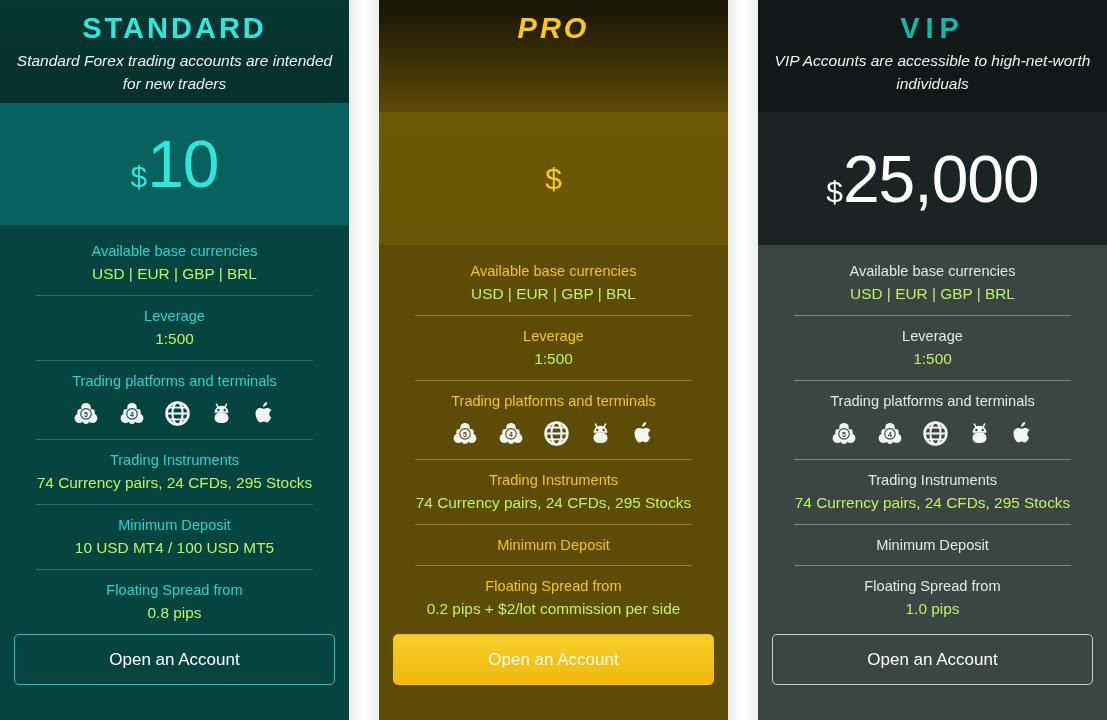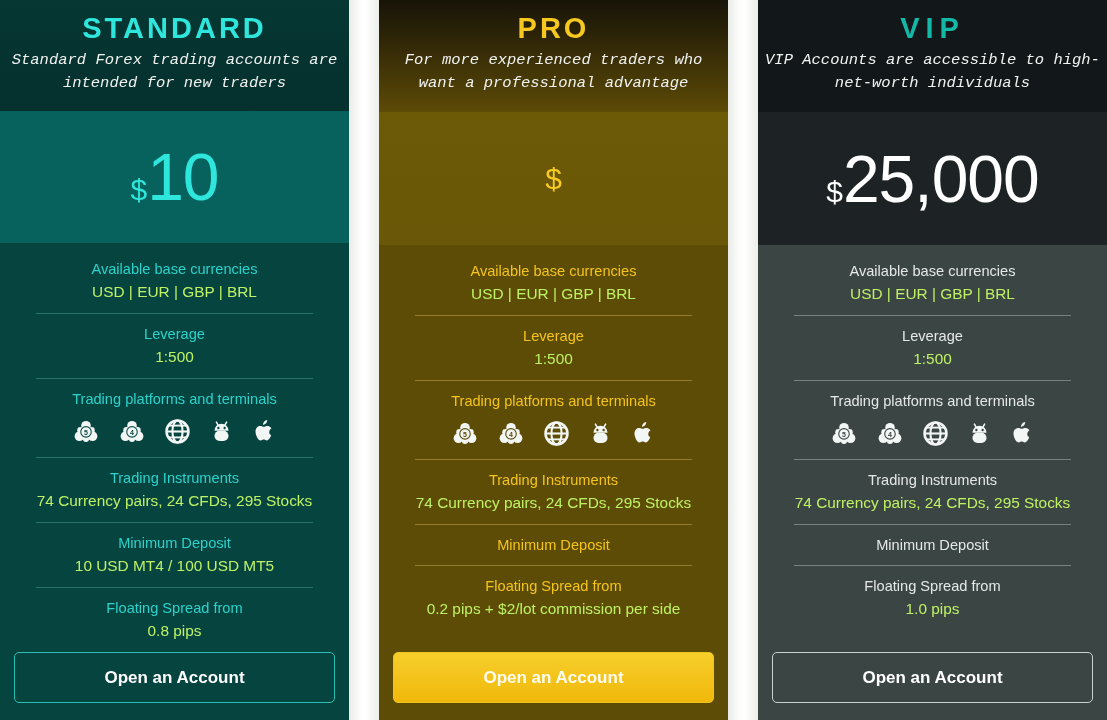--- a/index.html
+++ b/index.html
@@ -25,21 +25,21 @@
   .wm { position:absolute; border-radius:26%;
         pointer-events:none; opacity:.13; }
   .wm svg { width:100%; height:100%; display:block; }
 
   
   .card-head { position:relative; z-index:2; height:112px;
                padding:8px 0 0; text-align:center; }
   .plan-name { font-size:29px; font-weight:700; letter-spacing:3px;
                line-height:40px; }
   .plan-desc { font-size:15.5px; font-style:italic; line-height:23px;
-               color:#f0f2f0; margin-top:1px; padding:0 6px;font-family:Liberation Mono, monospace; }
+               color:#f0f2f0; margin-top:1px; padding:0 6px; }
 
   
   .price-band { position:relative; z-index:2; height:133px;
                 display:flex; align-items:center; justify-content:center; }
   .price { display:flex; align-items:baseline; justify-content:center; }
   .cur { font-size:30px; font-weight:400; line-height:1; }
   .amt { font-size:66px; font-weight:400; line-height:1; letter-spacing:-1px; }
 
   
   .features { position:relative; z-index:2; flex:1;
@@ -47,38 +47,38 @@
   .frow { padding-bottom:9px; }
   .frow + .frow { border-top:1px solid rgba(255,255,255,.22); padding-top:10px; }
   .flabel { font-size:14.6px; line-height:21px; }
   .fvalue { font-size:15.4px; line-height:24px; color:#bef264; }
 
   .icons { display:flex; justify-content:center; align-items:center;
            gap:18px; margin-top:4px; height:34px; }
   .icons svg { display:block; }
 
   
-  .cta-wrap { position:relative; z-index:2; padding:0 14px 17px;font-weight:bold; }
+  .cta-wrap { position:relative; z-index:2; padding:0 14px 35px; }
   .cta { display:block; width:100%; height:51px; line-height:49px;
          text-align:center; font-size:17px; border-radius:5px;
          cursor:pointer; background:transparent; }
 
   
   .c-std .card-head { background:linear-gradient(180deg,#063733 0%,#05302d 100%); }
   .c-std .plan-name { color:#2fe6dc; }
   .c-std .price-band { background:#07615c; }
   .c-std .cur, .c-std .amt { color:#2fe6dc; }
   .c-std .features, .c-std .cta-wrap { background:#064440; }
   .c-std .flabel { color:#2bd3cb; }
   .c-std .frow + .frow { border-top-color:rgba(120,220,214,.30); }
   .c-std .cta { border:1px solid #2bbdb6; color:#ffffff; }
 
   
   .c-pro .card-head { background:linear-gradient(180deg,#171308 0%,#5c4a06 100%); }
-  .c-pro .plan-name { color:#f7c81f; }
+  .c-pro .plan-name { color:#f7c81f;font-style:italic; }
   .c-pro .price-band { background:linear-gradient(180deg,#6d5a07 0%,#6a5707 100%); }
   .c-pro .cur, .c-pro .amt { color:#f8ca24; }
   .c-pro .features, .c-pro .cta-wrap { background:#5d4c06; }
   .c-pro .flabel { color:#f5c41c; }
   .c-pro .frow + .frow { border-top-color:rgba(246,214,120,.35); }
   .c-pro .cta { border:1px solid #f0c21e; color:#fffdf2;
                 background:linear-gradient(180deg,#f7cf2b 0%,#f0b80c 100%); }
 
   
   .c-vip .card-head { background:#12181a; }
@@ -238,21 +238,20 @@
       <svg viewBox="0 0 100 100">
           <rect width="100" height="100" rx="24" fill="#a8942f"></rect>
         <circle cx="50" cy="52" r="27" fill="none" stroke="#4a3f10" stroke-width="9"></circle>
         <path d="M22 40 Q48 18 70 38 Q52 40 44 54 Z" fill="#4a3f10"></path>
         <circle cx="60" cy="33" r="4" fill="#a8942f"></circle>
         </svg>
     </div>
 
     <div class="card-head">
       <div class="plan-name">PRO</div>
-      <div class="plan-desc">For more experienced traders who want a professional advantage</div>
     </div>
 
     <div class="price-band">
       <div class="price">
         <span class="cur">$</span>
       </div>
     </div>
 
     <div class="features">
       <div class="frow">

